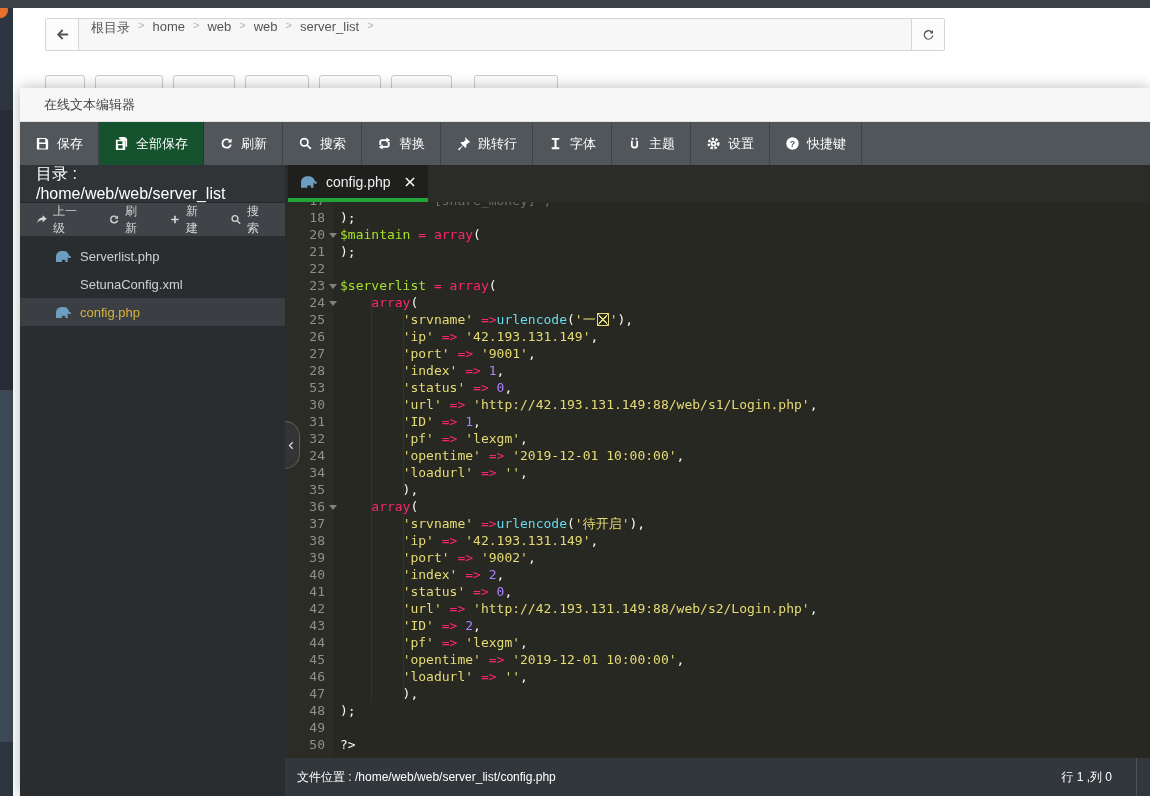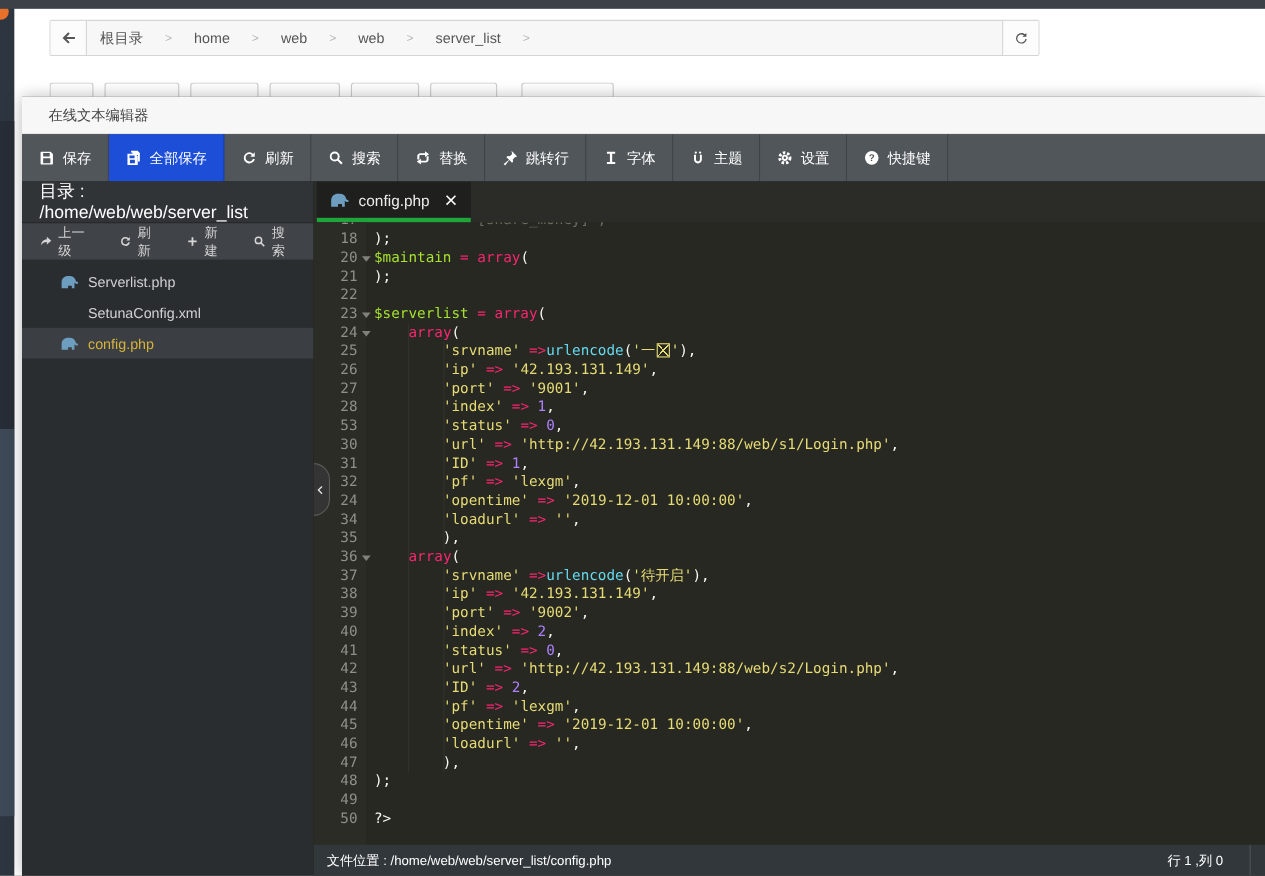--- a/index.html
+++ b/index.html
@@ -13,38 +13,38 @@
   .rail-seg-dark{position:absolute;left:0;top:110px;width:13px;height:280px;background:#272d36}
   .rail-seg-light{position:absolute;left:0;top:390px;width:13px;height:352px;background:#3d4956}
   .rail-orange{position:absolute;left:-7px;top:3px;width:15px;height:15px;border-radius:50%;background:#e8702a;z-index:6}
   .page{position:absolute;left:13px;top:8px;width:1137px;height:788px;background:#fff}
 
   .crumbbar{position:absolute;left:32px;top:10px;width:900px;height:33px;border:1px solid #d5d5d5;
             background:#f7f7f7;display:flex;box-sizing:border-box;border-radius:2px}
   .back-btn{width:32px;border-right:1px solid #d5d5d5;display:flex;align-items:center;justify-content:center;
             color:#555;background:#fcfcfc;cursor:pointer}
   .back-btn .bicon{width:15px;height:15px}
-  .crumbs{flex:1;display:flex;align-items:center;padding:0 12px;gap:20px;font-size:13px;color:#555}
+  .crumbs{flex:1;display:flex;padding:0 12px;gap:8px;font-size:13px;color:#555}
   .crumb{cursor:pointer}
   .crumb-sep{color:#b3b3b3;font-size:11px}
   .refresh-btn{width:32px;border-left:1px solid #d5d5d5;display:flex;align-items:center;justify-content:center;
                color:#555;background:#fcfcfc;cursor:pointer}
   .refresh-btn .bicon{width:15px;height:15px}
   .ghost-row{position:absolute;left:32px;top:67px;width:1060px;height:13px;overflow:hidden}
   .ghost-btn{position:absolute;top:0;height:30px;border:1px solid #cccccc;border-radius:3px;background:#fdfdfd;box-sizing:border-box}
 
   
   .modal{position:absolute;left:20px;top:88px;width:1130px;height:708px;background:#272822;
          box-shadow:0 0 14px rgba(0,0,0,.28);z-index:10}
   .modal-header{height:34px;background:#f7f7f7;display:flex;align-items:center;padding:0 24px;
                 font-size:13px;color:#444;border-bottom:1px solid #e3e3e3;box-sizing:border-box}
   .toolbar{height:43px;background:#51565b;display:flex}
   .tb-btn{display:flex;align-items:center;gap:7px;padding:0 15px;color:#fff;font-size:13px;
           border-right:1px solid rgba(0,0,0,.22);cursor:pointer;white-space:nowrap}
-  .tb-btn.active{background:#1d4ed8}
+  .tb-btn.active{background:#14532d}
   .ticon{width:15px;height:15px;display:inline-block;flex:0 0 auto}
 
   .content{position:absolute;top:77px;bottom:0;left:0;right:0;display:flex}
   .sidebar{width:265px;flex:0 0 265px;display:flex;flex-direction:column;background:#2a2d30}
   .dir-header{height:38px;background:#303437;color:#fff;font-size:16px;display:flex;align-items:center;
               padding:0 16px;border-bottom:1px solid rgba(0,0,0,.25);box-sizing:border-box}
   .side-actions{height:33px;background:#404448;color:#d5d5d5;font-size:12px;display:flex;align-items:center;
                 padding:0 16px;gap:22px}
   .side-action{display:flex;align-items:center;gap:5px;cursor:pointer}
   .aicon{width:13px;height:13px;display:inline-block}
@@ -78,21 +78,21 @@
   .tok-tofu{display:inline-block;width:12px;height:13px;margin:0 1px -2px 1px;border:1px solid #e6db74;
     color:transparent;overflow:hidden;font-size:9px;vertical-align:baseline;box-sizing:border-box;
     background:linear-gradient(to top right,transparent 46%,#e6db74 46%,#e6db74 54%,transparent 54%),
                linear-gradient(to bottom right,transparent 46%,#e6db74 46%,#e6db74 54%,transparent 54%)}
 
   .collapse-handle{position:absolute;left:0;top:256px;width:14px;height:46px;background:#343434;
     border:1px solid #5c5c5c;border-left:none;border-radius:0 23px 23px 0;display:flex;align-items:center;
     color:#e0e0e0;z-index:3;cursor:pointer}
   .collapse-handle .cicon{width:11px;height:13px;margin-left:0px}
 
-  .statusbar{position:absolute;left:0;right:0;bottom:0;height:28px;background:#32373c;color:#fff;
+  .statusbar{position:absolute;left:0;right:0;bottom:0;height:38px;background:#32373c;color:#fff;
              font-size:12px;display:flex;align-items:center;padding:0 12px;box-sizing:border-box}
   .status-left{flex:1}
   .status-right{margin-right:26px}
   .status-divider{position:absolute;right:13px;top:0;height:100%;width:1px;background:#4e5358}
 </style>
 </head>
 <body>
 
 <div class="top-strip"></div>
 <div class="left-rail">

